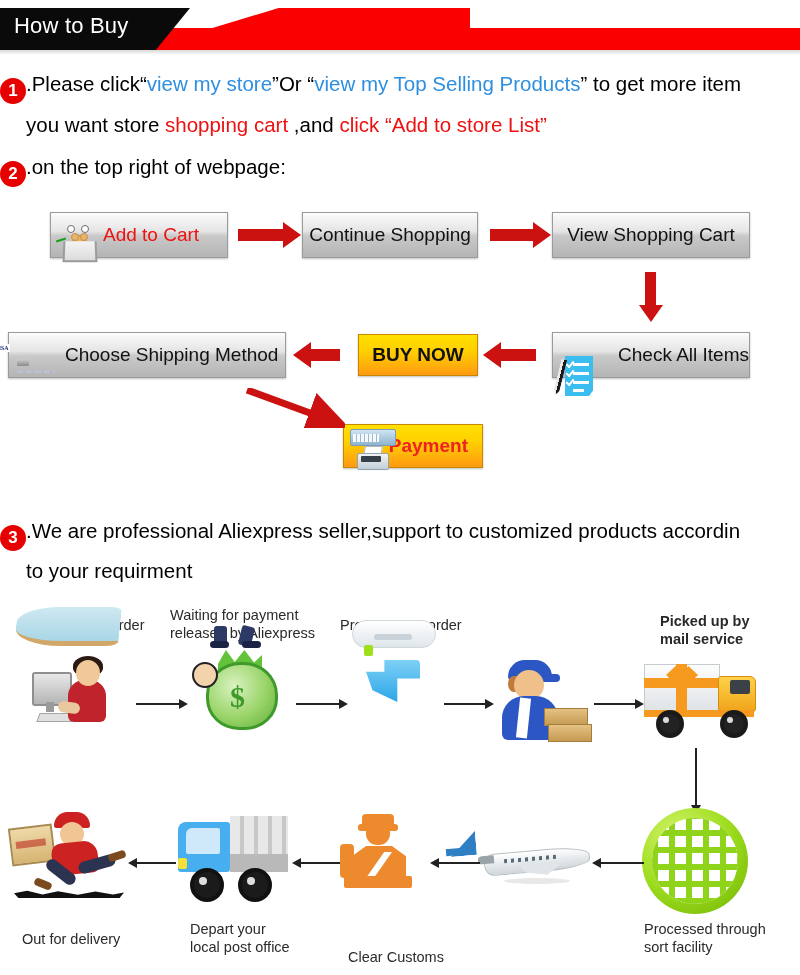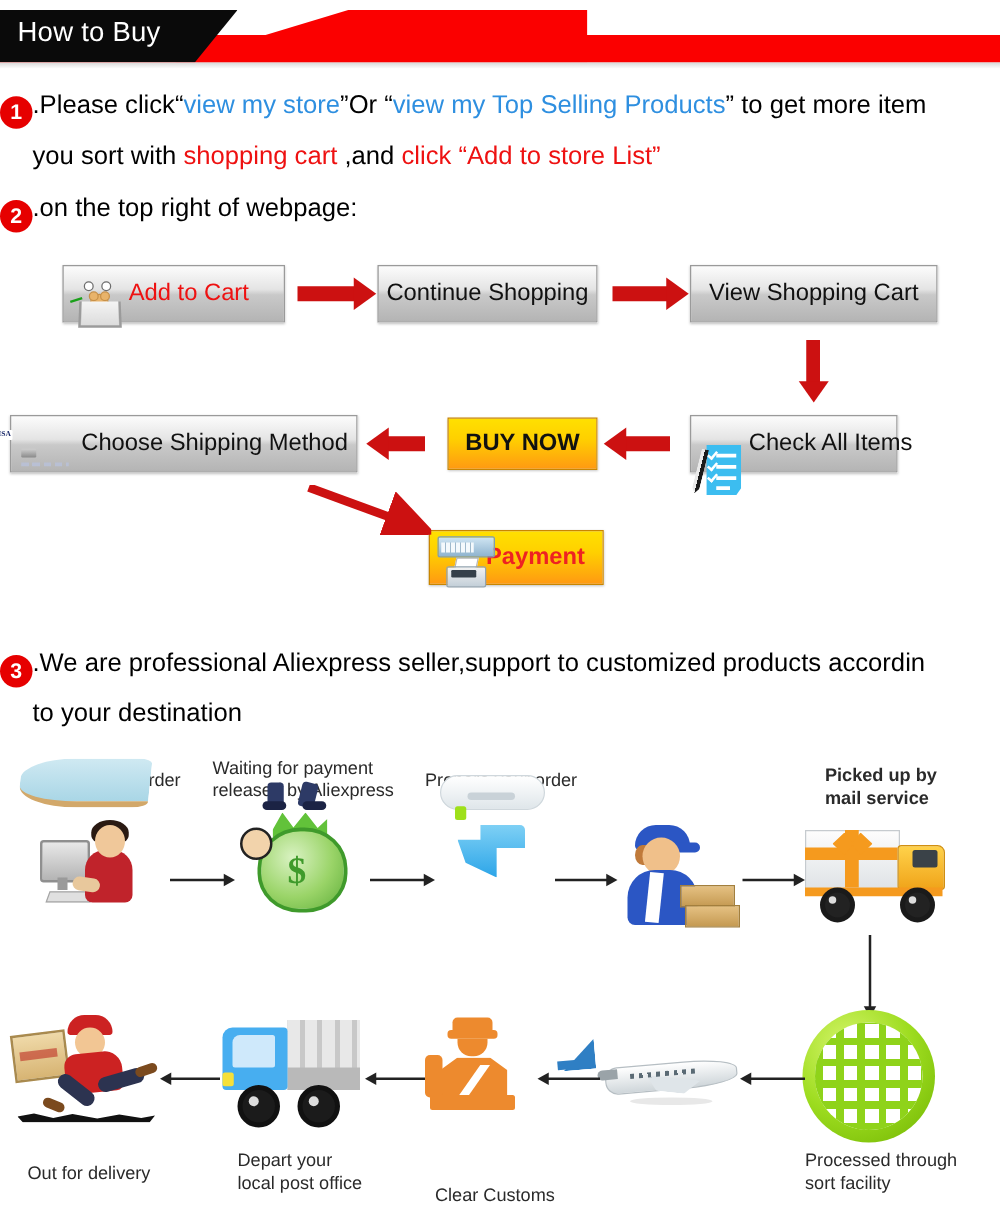--- a/index.html
+++ b/index.html
@@ -107,21 +107,21 @@
     border: 1px solid #c98600;
     font-weight: bold;
     font-size: 19px;
   }
 
   #btn-add-cart      { left: 50px;  top: 212px; width: 178px; height: 46px; justify-content: flex-start; padding-left: 52px; }
   #btn-continue      { left: 302px; top: 212px; width: 176px; height: 46px; }
   #btn-view-cart     { left: 552px; top: 212px; width: 198px; height: 46px; }
   #btn-shipping      { left: 8px;   top: 332px; width: 278px; height: 46px; justify-content: flex-start; padding-left: 56px; }
   #btn-buy-now       { left: 358px; top: 334px; width: 120px; height: 42px; }
-  #btn-check-items   { left: 552px; top: 332px; width: 166px; height: 46px; justify-content: flex-start; padding-left: 46px; }
+  #btn-check-items   { left: 552px; top: 332px; width: 198px; height: 46px; justify-content: flex-end; padding-left: 46px; }
   #btn-payment       { left: 343px; top: 424px; width: 140px; height: 44px; justify-content: flex-end; padding-right: 14px; }
 
   #btn-add-cart .lbl   { color: #ee1111; font-size: 19px; }
   #btn-payment .lbl    { color: #ee2222; font-size: 19px; }
 
   
   .btn-icon {
     position: absolute;
     left: 4px; top: 50%;
     transform: translateY(-50%);
@@ -556,21 +556,21 @@
   <div id="banner-red-wedge"></div>
   <div id="banner-black"></div>
   <div id="banner-title">How to Buy</div>
   <div id="banner-shadow"></div>
 </div>
 
 <div class="step-line" id="step1-l1">
   <span class="num-badge">1</span><span>.Please click“</span><span class="blue">view my store</span><span>”Or “</span><span class="blue">view my Top Selling Products</span><span>” to get more item</span>
 </div>
 <div class="step-line" id="step1-l2">
-  <span>you sort with </span><span class="red">shopping cart</span><span> ,and </span><span class="red">click “Add to store List”</span>
+  <span>you want store </span><span class="red">shopping cart</span><span> ,and </span><span class="red">click “Add to store List”</span>
 </div>
 
 <div class="step-line" id="step2-l1">
   <span class="num-badge">2</span><span>.on the top right of webpage:</span>
 </div>
 
 <div class="fbtn" id="btn-add-cart">
   <span class="btn-icon">
     <span class="cart-ico">
       <span class="cart-handle"></span>
@@ -644,21 +644,21 @@
       <path d="M0,0 L6,3 L0,6 z" fill="#cc1111"></path>
     </marker>
   </defs>
   <line x1="2" y1="2" x2="84" y2="32" stroke="#cc1111" stroke-width="7" marker-end="url(#dhead)"></line>
 </svg>
 
 <div class="step-line" id="step3-l1">
   <span class="num-badge">3</span><span>.We are professional Aliexpress seller,support to customized products accordin</span>
 </div>
 <div class="step-line" id="step3-l2">
-  <span>to your destination</span>
+  <span>to your requirment</span>
 </div>
 
 <div id="ship-flow">
 
   <div class="sf-label" style="left:22px;  top:16px;">Receive your order</div>
   <div class="sf-label" style="left:170px; top:6px; width:150px;"><span style="white-space:pre-line;">Waiting for payment
 released by Aliexpress</span></div>
   <div class="sf-label" style="left:340px; top:16px;">Prepare your order</div>
   <div class="sf-label" style="left:660px; top:12px; width:130px;font-weight:bold;"><span style="white-space:pre-line;">Picked up by
 mail service</span></div>

